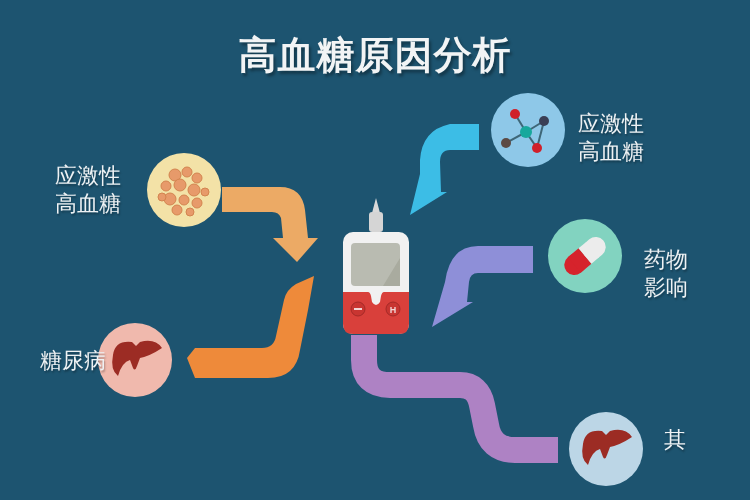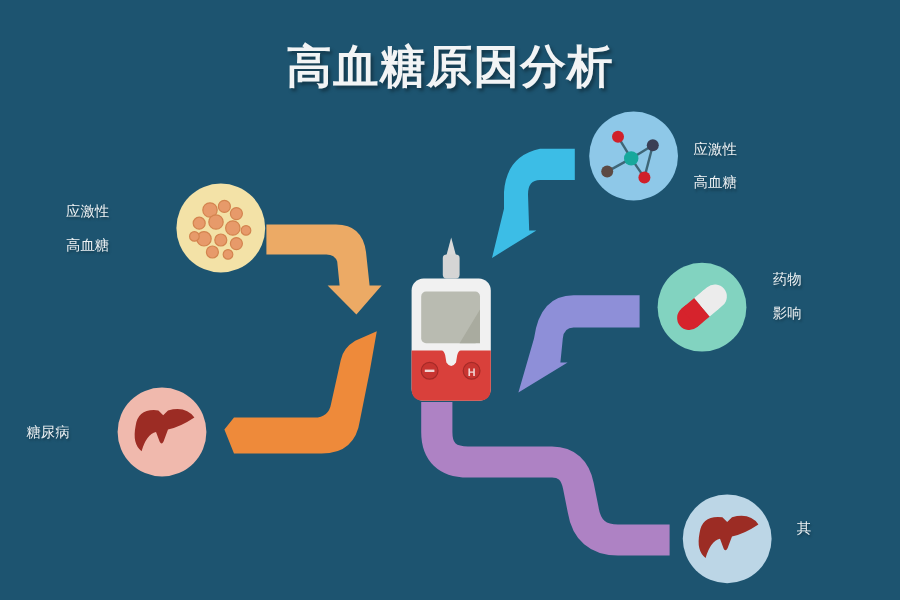--- a/index.html
+++ b/index.html
@@ -9,21 +9,21 @@
     font-family: "DejaVu Sans", "Liberation Sans", sans-serif;
     position: relative;
   }
   .stage { position: absolute; left: 0; top: 0; width: 750px; height: 442px; }
   .title {
     position: absolute; left: 0; top: 30px; width: 750px; text-align: center;
     font-size: 38px; font-weight: bold; color: #f2f4f5; letter-spacing: 1px;
     text-shadow: 2px 3px 3px rgba(0,0,0,0.35);
   }
   .label {
-    position: absolute; color: #eef2f4; font-size: 12px; line-height: 28px;
+    position: absolute; color: #eef2f4; font-size: 22px; line-height: 28px;
     text-shadow: 1px 2px 2px rgba(0,0,0,0.3);
   }
   svg.layer { position: absolute; left: 0; top: 0; }
 </style>
 </head>
 <body>
 
 <div class="stage">
 
   <div class="title">高血糖原因分析</div>
@@ -109,28 +109,28 @@
     <g>
       <circle cx="606" cy="449" r="37" fill="#bcd6e6"></circle>
       <path d="M583,444 Q585,429 602,431 L606,435 L610,431 Q625,427 632,437 Q620,445 610,447 L607,455 Q605,461 603,457 L600,449 Q592,451 588,465 Q580,459 583,444 Z" fill="#9c2c24"></path>
     </g>
   </svg>
 
   <div class="label" style="left:55px; top:162px;">
     <div>应激性</div>
     <div>高血糖</div>
   </div>
-  <div class="label" style="left:22px; top:347px;font-family:Liberation Mono, monospace;">
+  <div class="label" style="left:40px; top:347px;">
     <div>糖尿病</div>
   </div>
   <div class="label" style="left:578px; top:110px;">
     <div>应激性</div>
     <div>高血糖</div>
   </div>
-  <div class="label" style="left:644px; top:219px;">
+  <div class="label" style="left:644px; top:246px;">
     <div>药物</div>
     <div>影响</div>
   </div>
   <div class="label" style="left:664px; top:426px;">
     <div>其</div>
   </div>
 
 </div>
 
 </body></html>

